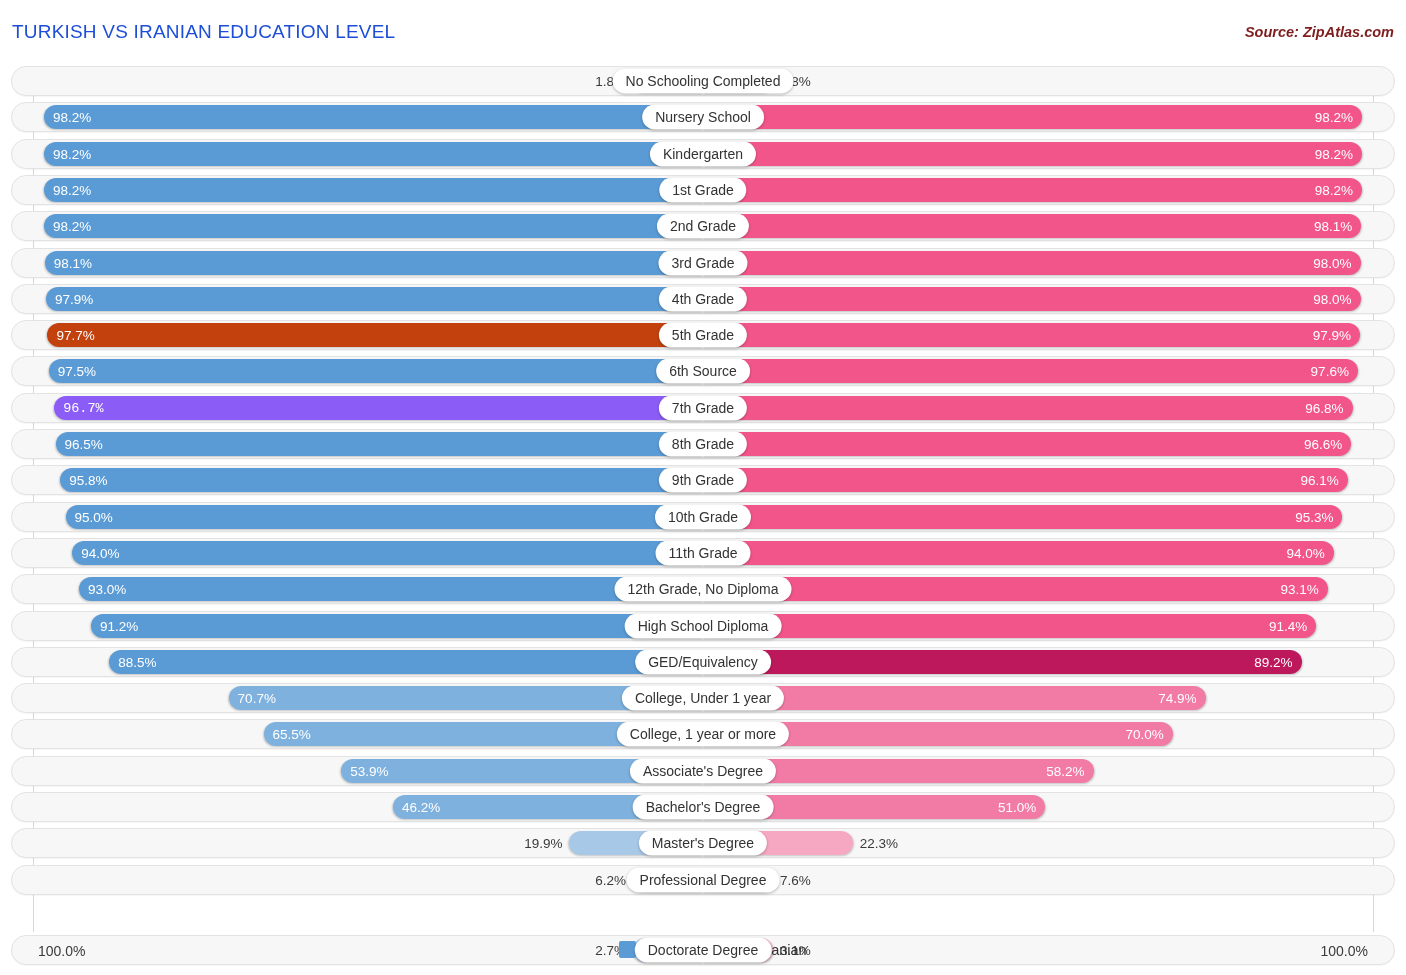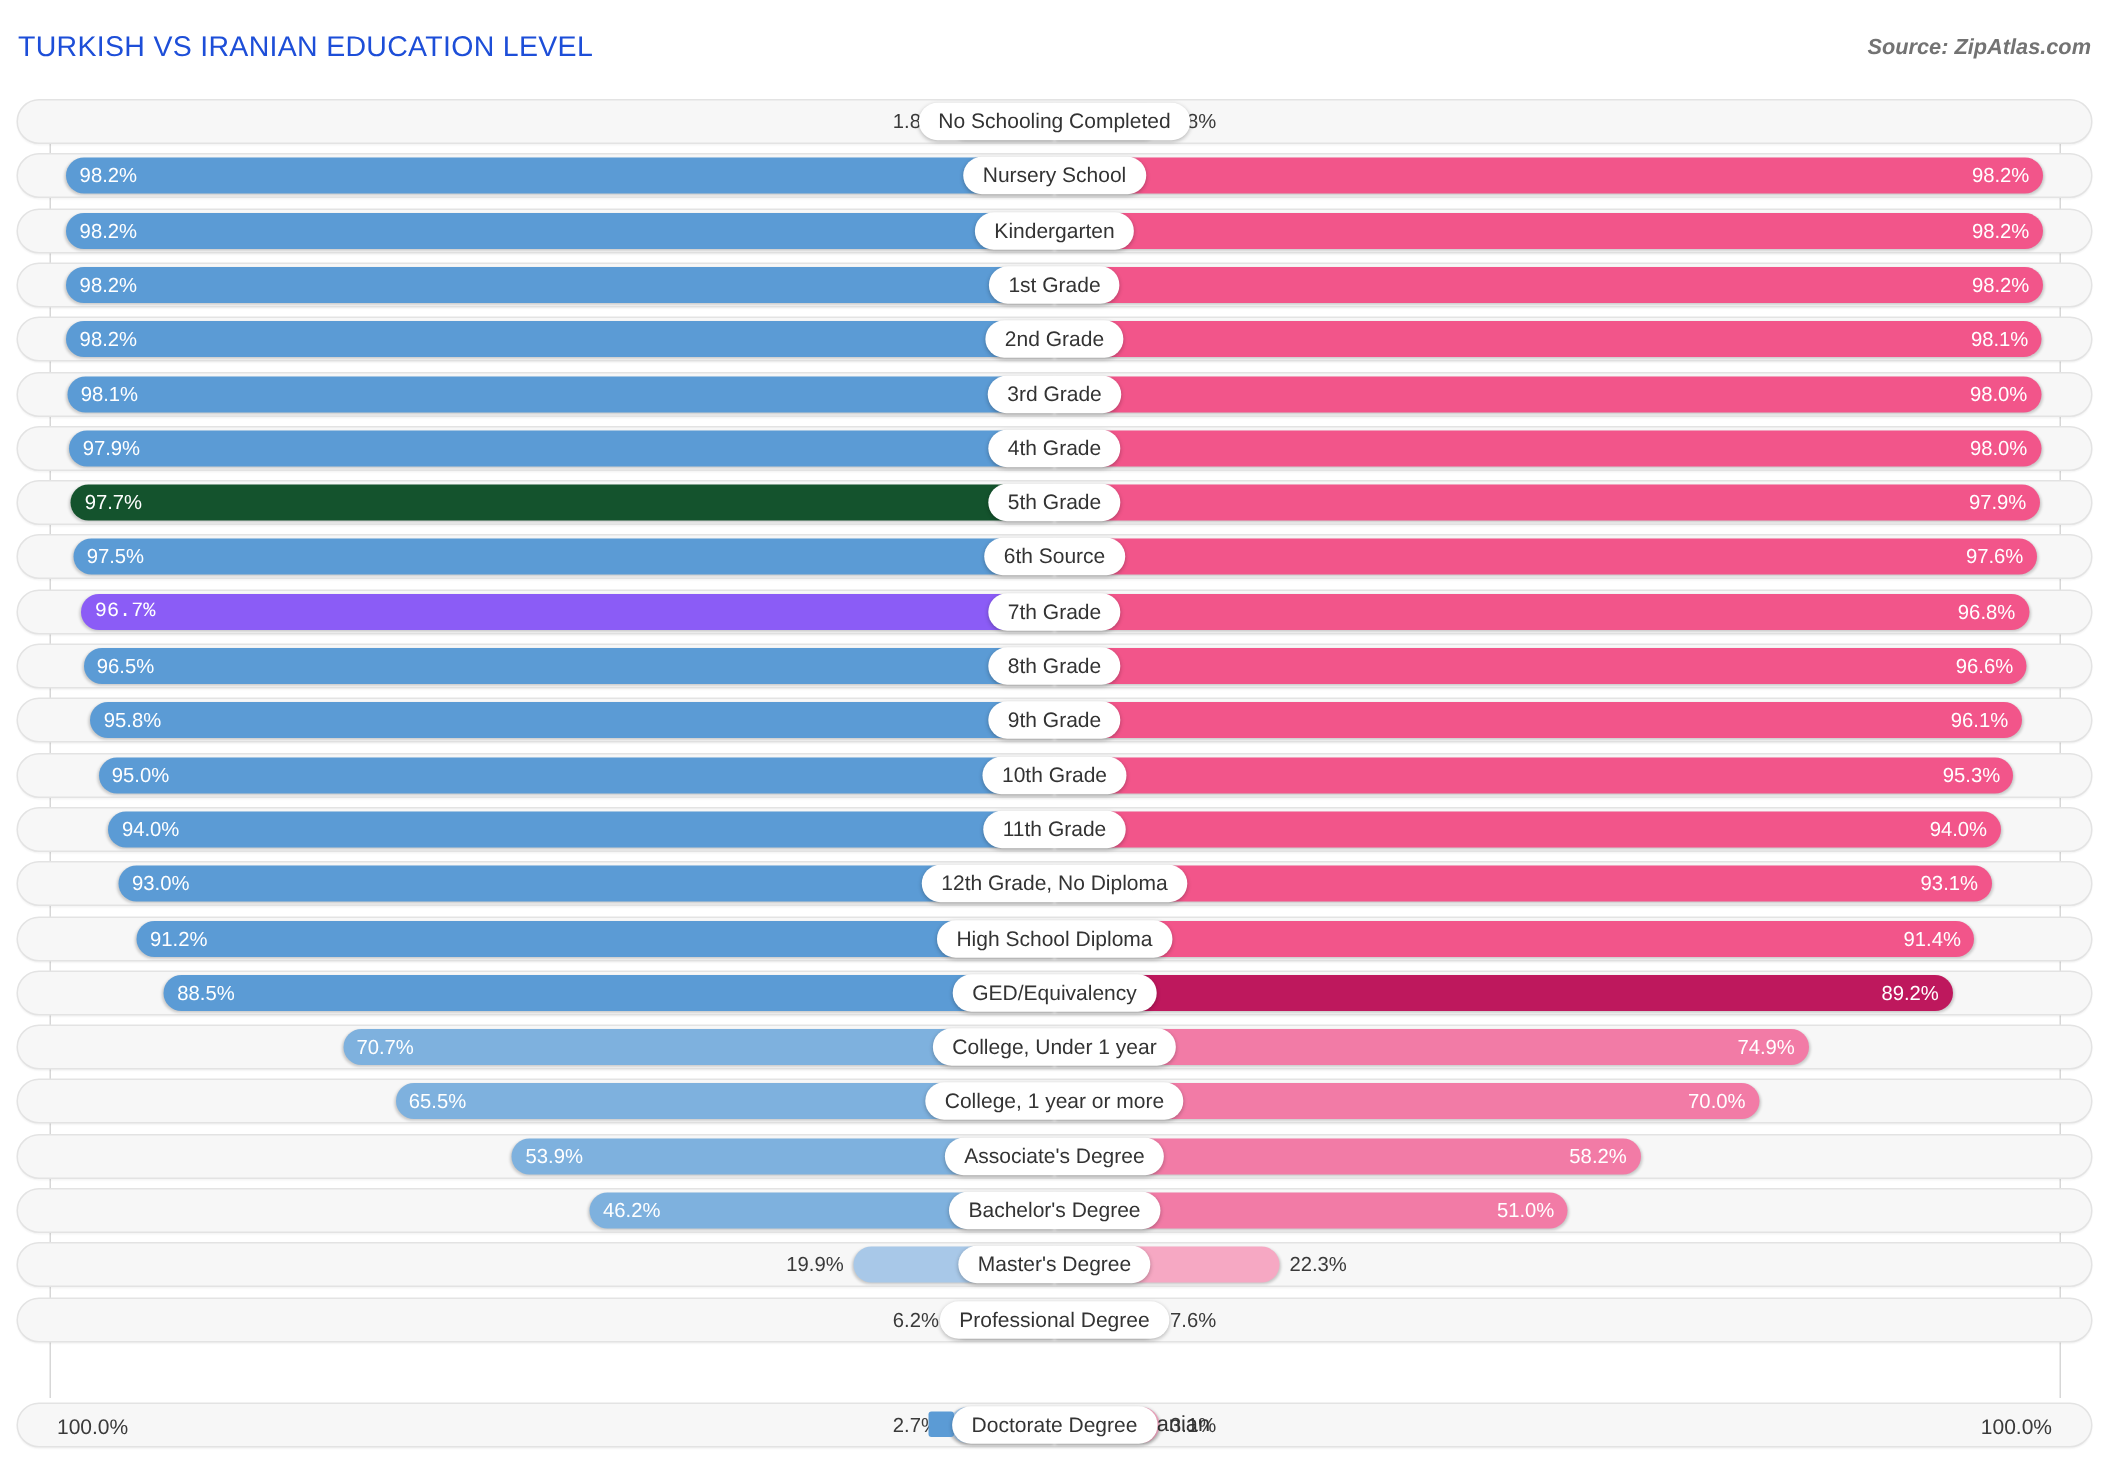--- a/index.html
+++ b/index.html
@@ -14,21 +14,21 @@
   #header{
     position:absolute;left:0;top:0;width:1406px;height:62px;
   }
   #chart-title{
     position:absolute;left:12px;top:21px;
     font-size:19px;color:#1d4ed8;letter-spacing:.2px;
     white-space:nowrap;
   }
   #source-label{
     position:absolute;right:12px;top:24px;
-    font-size:14.5px;color:#737373;font-style:italic;font-weight:bold;
+    font-size:14.5px;color:#7f1d1d;font-style:italic;font-weight:bold;
     white-space:nowrap;
   }
   
   #plot{
     position:absolute;left:0;top:62px;width:1406px;height:875px;
   }
   .axis-line{
     position:absolute;top:4px;width:1px;height:866px;background:#d7d7d7;
   }
   #axis-left{left:33px;}
@@ -175,21 +175,21 @@
         <div class="bar bar-left" style="width: 656.909px; background: rgb(91, 155, 213);">
           <span class="bar-val val-in">97.9%</span>
         </div>
         <div class="bar bar-right" style="width: 657.58px; background: rgb(242, 85, 138);">
           <span class="bar-val val-in">98.0%</span>
         </div>
         <div class="cat-pill">4th Grade</div>
       </div>
       <div class="row" style="top: 258.1px;">
         <div class="track"></div>
-        <div class="bar bar-left" style="width: 655.567px; background: #14532d;">
+        <div class="bar bar-left" style="width: 655.567px; background: #c2410c;">
           <span class="bar-val val-in">97.7%</span>
         </div>
         <div class="bar bar-right" style="width: 656.909px; background: rgb(242, 85, 138);">
           <span class="bar-val val-in">97.9%</span>
         </div>
         <div class="cat-pill">5th Grade</div>
       </div>
       <div class="row" style="top: 294.4px;">
         <div class="track"></div>
         <div class="bar bar-left" style="width: 654.225px; background: rgb(91, 155, 213);">

